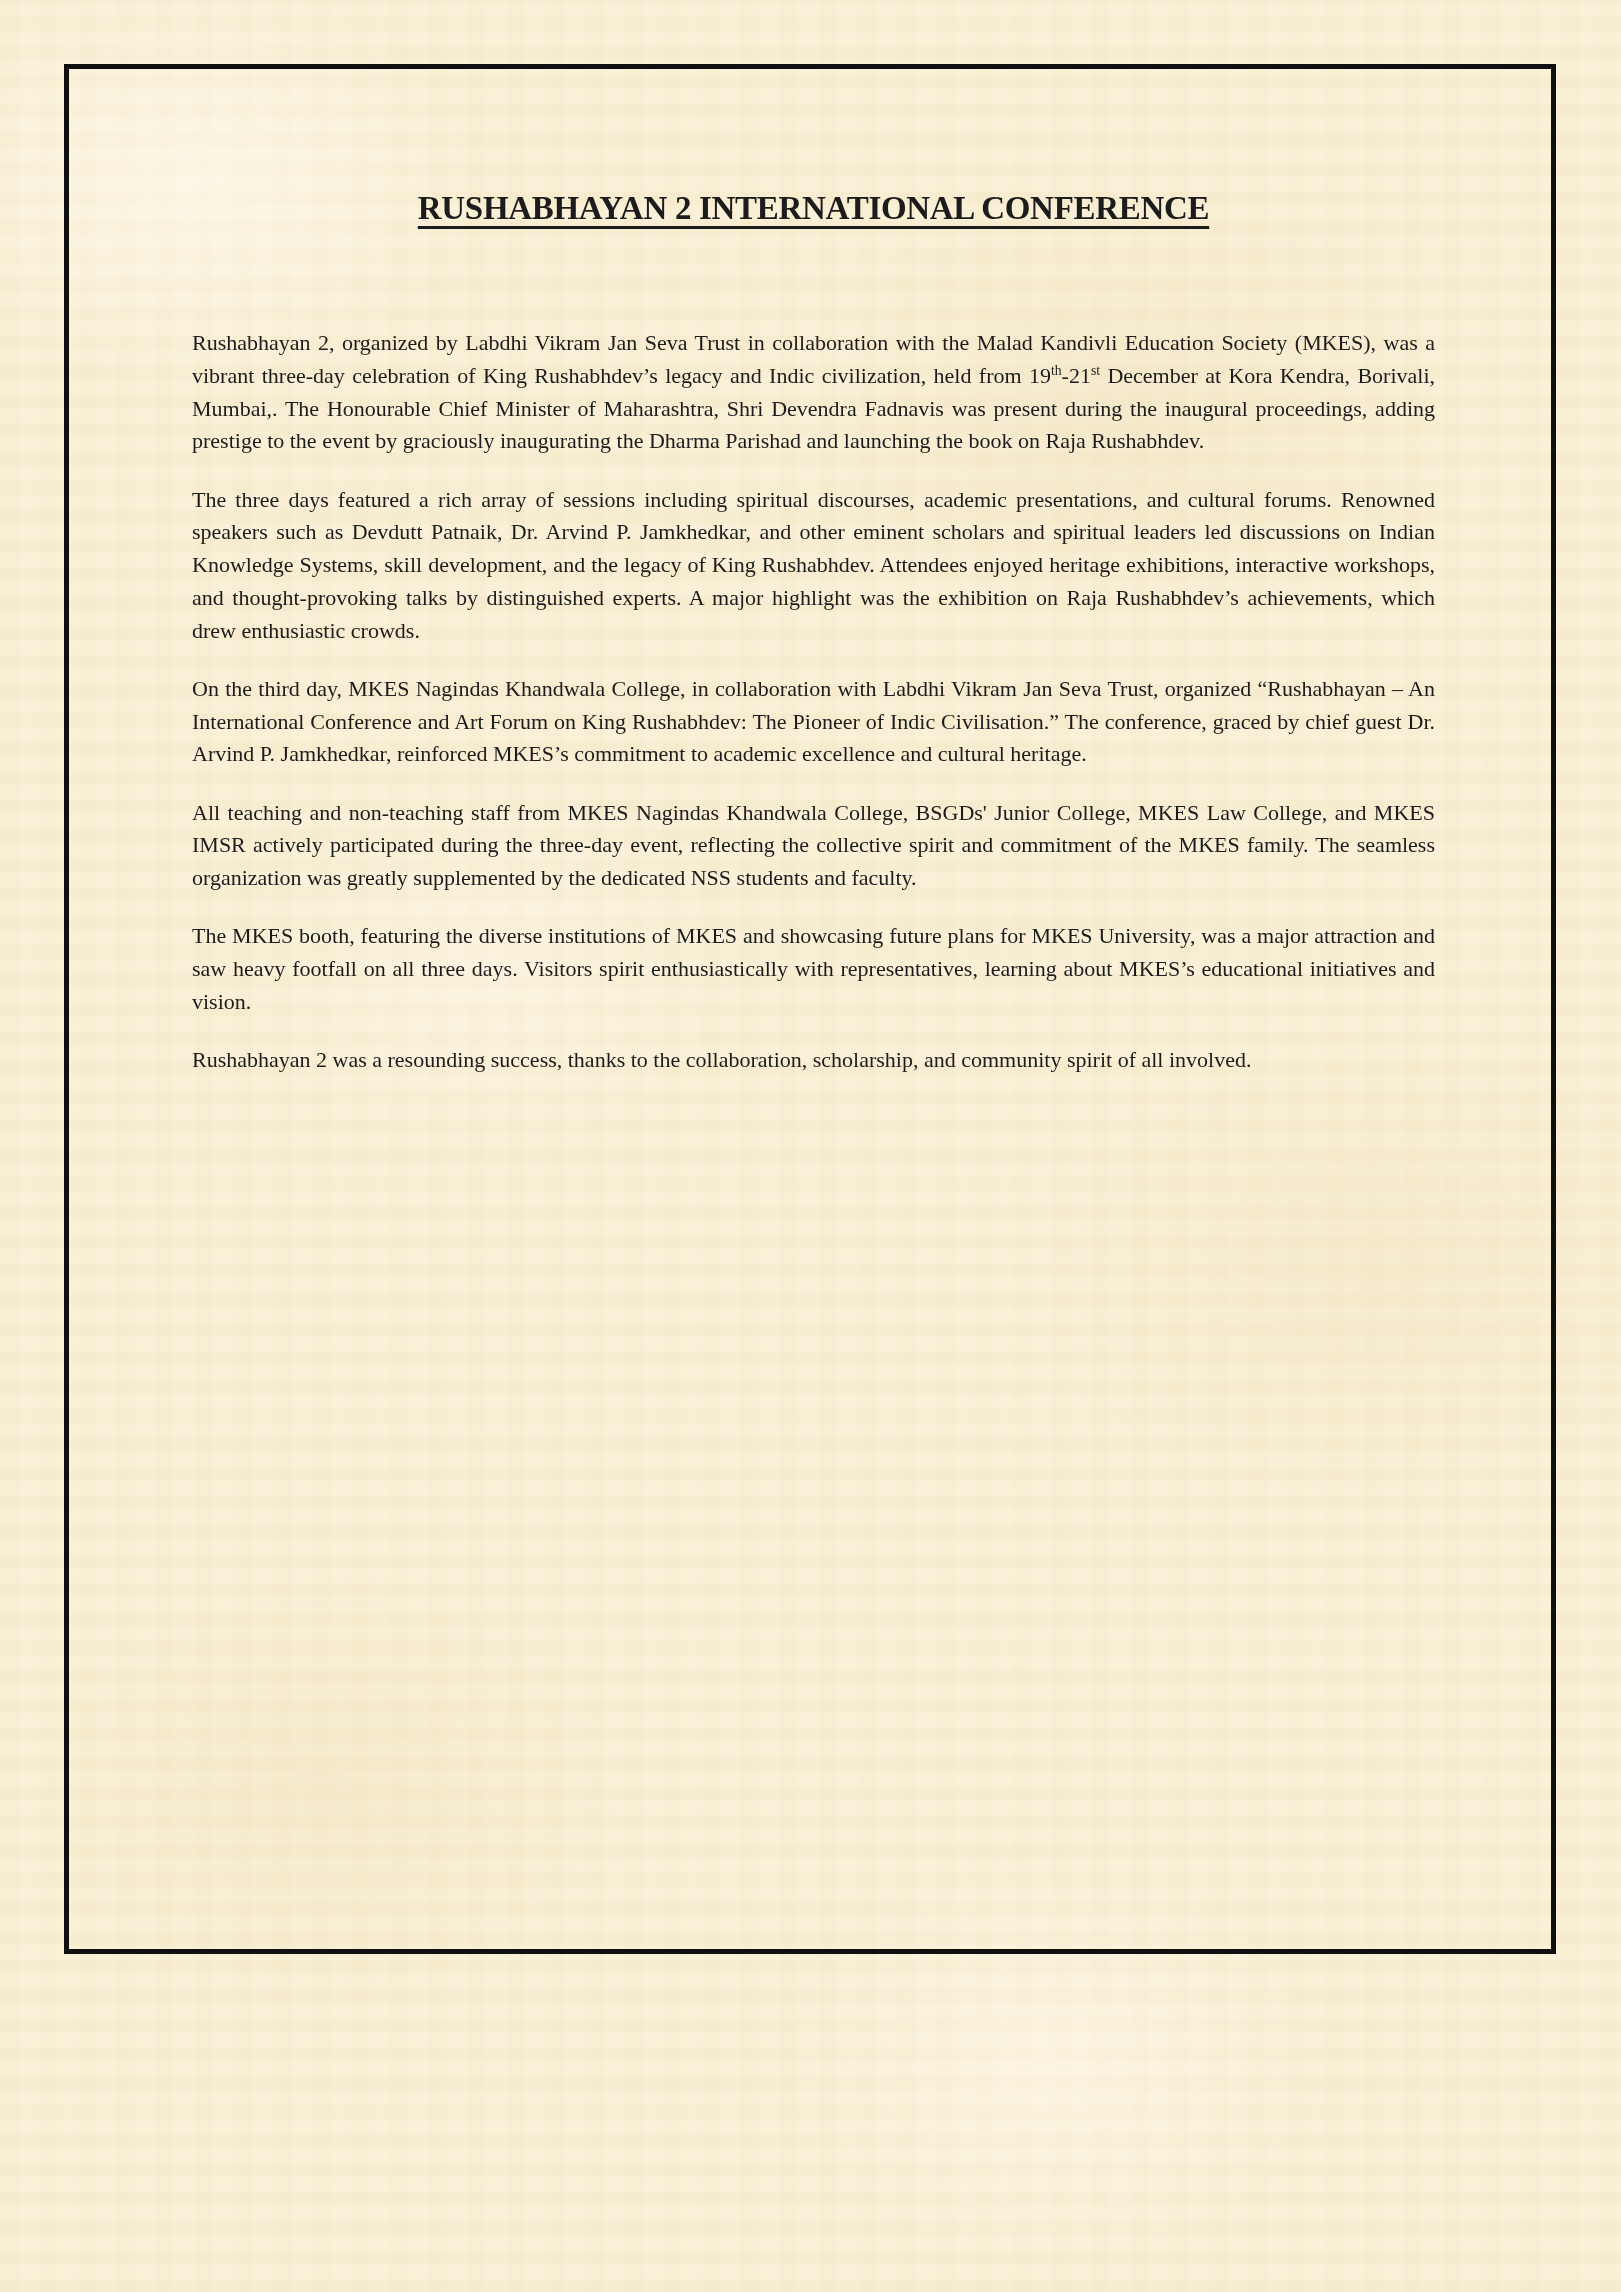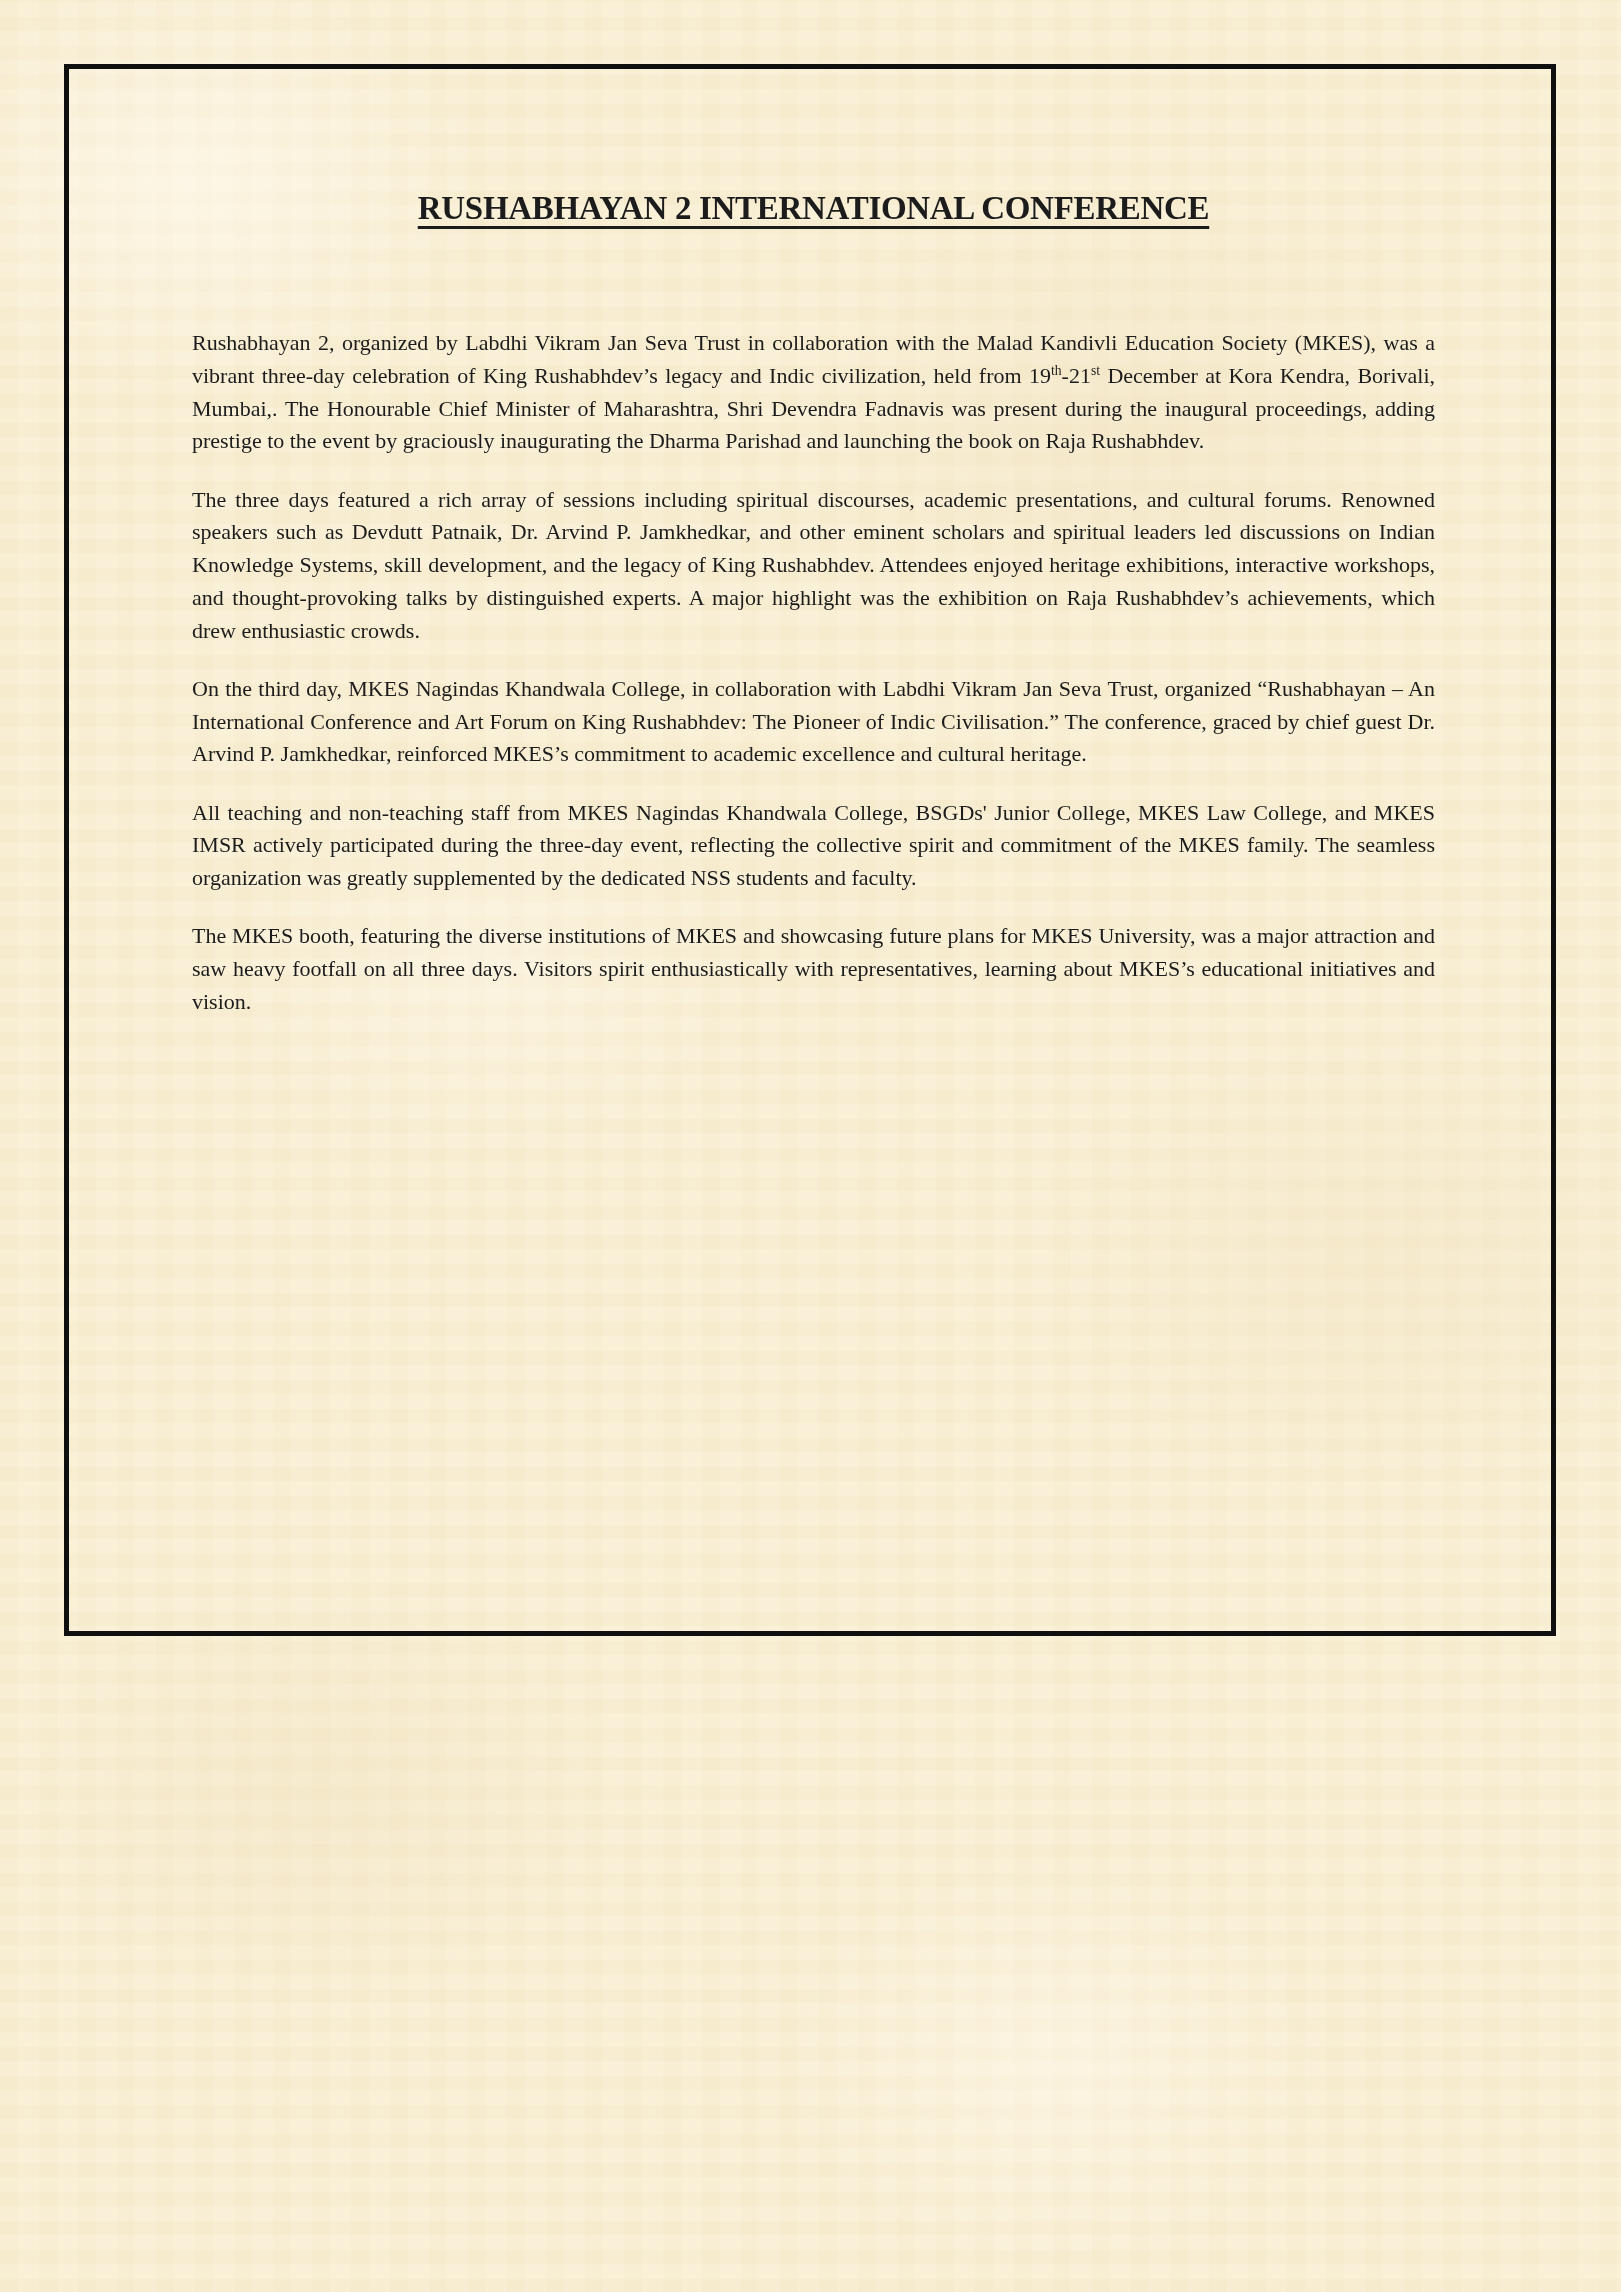--- a/index.html
+++ b/index.html
@@ -26,21 +26,21 @@
       repeating-linear-gradient(0deg, rgba(238,221,184,0.10) 0 13.7px, rgba(255,252,244,0.10) 13.7px 29px),
       repeating-linear-gradient(90deg, rgba(238,221,184,0.08) 0 17.6px, rgba(255,252,244,0.08) 17.6px 39px);
     font-family: "Liberation Serif", "DejaVu Serif", serif;
     color: var(--ink);
   }
   .frame {
     position: absolute;
     left: 64px;
     top: 64px;
     width: 1492px;
-    height: 1572px;
+    height: 1890px;
     border: 5.9px solid var(--border);
   }
   .content {
     padding: 123px 116px 0 123px;
   }
   .doc-title {
     margin: 0 0 102px 0;
     text-align: center;
     font-size: 33px;
     font-weight: bold;
@@ -71,16 +71,17 @@
 
 <div class="frame">
   <div class="content">
     <h1 class="doc-title"><span class="title-underline">RUSHABHAYAN 2 INTERNATIONAL CONFERENCE</span></h1>
     <div class="body-text">
         <p><span>Rushabhayan 2, organized by Labdhi Vikram Jan Seva Trust in collaboration with the Malad Kandivli Education Society (MKES), was a vibrant three-day celebration of King Rushabhdev’s legacy and Indic civilization, held from 19</span><sup>th</sup><span>-21</span><sup>st</sup><span> December at Kora Kendra, Borivali, Mumbai,. The Honourable Chief Minister of Maharashtra, Shri Devendra Fadnavis was present during the inaugural proceedings, adding prestige to the event by graciously inaugurating the Dharma Parishad and launching the book on Raja Rushabhdev.</span></p>
         <p><span>The three days featured a rich array of sessions including spiritual discourses, academic presentations, and cultural forums. Renowned speakers such as Devdutt Patnaik, Dr. Arvind P. Jamkhedkar, and other eminent scholars and spiritual leaders led discussions on Indian Knowledge Systems, skill development, and the legacy of King Rushabhdev. Attendees enjoyed heritage exhibitions, interactive workshops, and thought-provoking talks by distinguished experts. A major highlight was the exhibition on Raja Rushabhdev’s achievements, which drew enthusiastic crowds.</span></p>
         <p><span>On the third day, MKES Nagindas Khandwala College, in collaboration with Labdhi Vikram Jan Seva Trust, organized “Rushabhayan – An International Conference and Art Forum on King Rushabhdev: The Pioneer of Indic Civilisation.” The conference, graced by chief guest Dr. Arvind P. Jamkhedkar, reinforced MKES’s commitment to academic excellence and cultural heritage.</span></p>
         <p><span>All teaching and non-teaching staff from MKES Nagindas Khandwala College, BSGDs' Junior College, MKES Law College, and MKES IMSR actively participated during the three-day event, reflecting the collective spirit and commitment of the MKES family. The seamless organization was greatly supplemented by the dedicated NSS students and faculty.</span></p>
         <p><span>The MKES booth, featuring the diverse institutions of MKES and showcasing future plans for MKES University, was a major attraction and saw heavy footfall on all three days. Visitors spirit enthusiastically with representatives, learning about MKES’s educational initiatives and vision.</span></p>
+        <p><span>Rushabhayan 2 was a resounding success, thanks to the collaboration, scholarship, and community spirit of all involved.</span></p>
       </div>
   </div>
 </div>
 
 
 </body></html>

